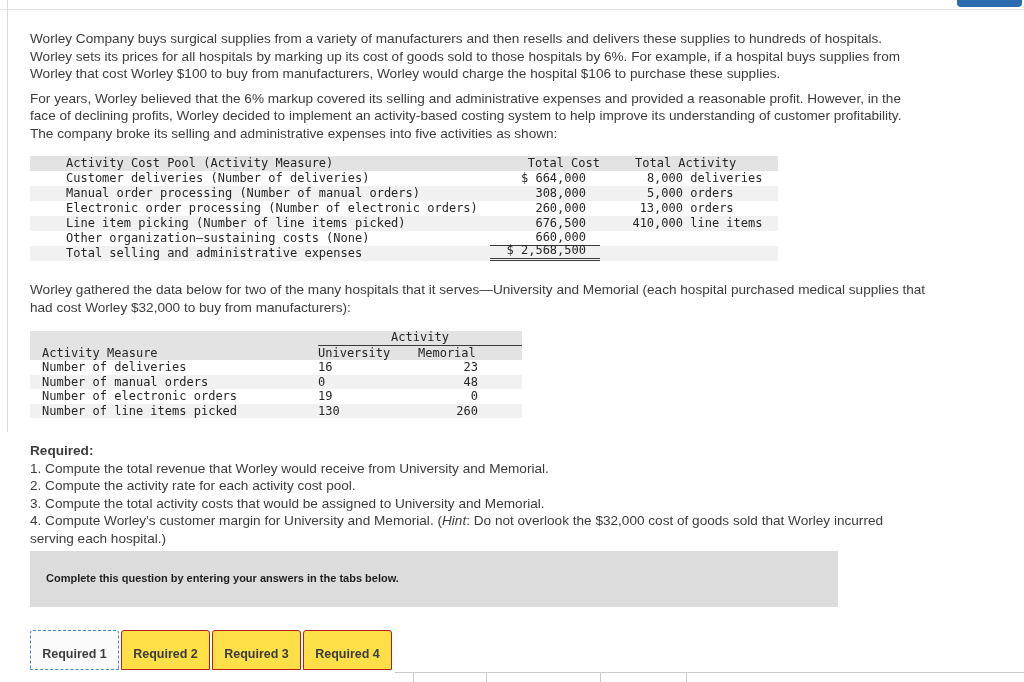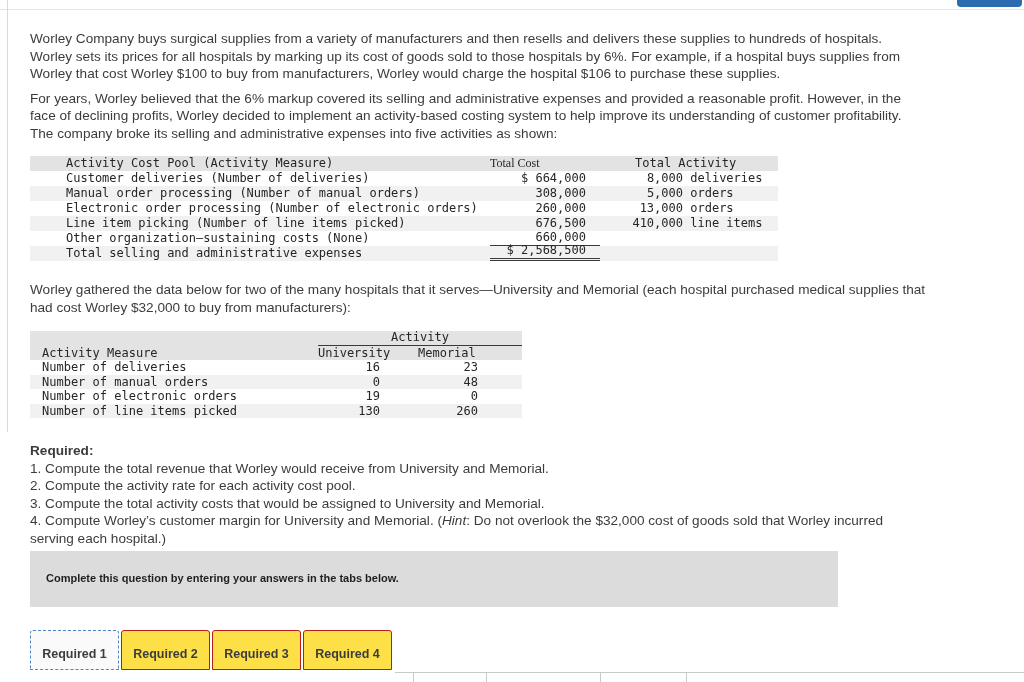--- a/index.html
+++ b/index.html
@@ -45,34 +45,34 @@
     color: #262626;
   }
   .trow { display: flex; align-items: flex-end; }
   .thead { background: #e3e3e3; }
   .stripe { background: #f1f1f1; }
 
   .ct { width: 748px; margin-top: 14px; }
   .ct .trow { height: 15px; line-height: 15px; }
   .c1 { flex: 1; padding-left: 12px; box-sizing: border-box; white-space: nowrap; margin-left: 24px; }
   .c2 { width: 110px; text-align: right; padding-right: 14px; box-sizing: border-box; white-space: nowrap; }
-  .c2.hc { text-align: left; padding-right: 0; font-family: Liberation Serif, serif; }
+  .c2.hc { text-align: right; padding-right: 0; }
   .c3 { width: 178px; padding-left: 28px; box-sizing: border-box; white-space: nowrap; }
   .c3.hc3 { padding-left: 35px; }
   .c3 .num { display: inline-block; width: 55px; text-align: right; }
   .u1 { border-bottom: 1px solid #3a3a3a; }
   .u2 { border-bottom: 3px double #3a3a3a; }
 
   .ht { width: 492px; margin-top: 15px; }
   .ht .trow { height: 14.5px; line-height: 14.5px; }
   .h1 { width: 288px; padding-left: 12px; box-sizing: border-box; white-space: nowrap; }
   .h2 { width: 100px; box-sizing: border-box; white-space: nowrap; }
   .h3 { width: 104px; box-sizing: border-box; white-space: nowrap; }
   .hc { text-align: left; }
-  .h2.val { text-align: right; padding-right: 38px; }
+  .h2.val { text-align: left; padding-right: 38px; }
   .h3.val { text-align: right; padding-right: 44px; }
   .gh-span { flex: 1; text-align: center; border-bottom: 1px solid #3a3a3a; }
 
   
   .required { margin-top: 24px; }
   .req-title { font-weight: bold; }
 
   
   .instruction-box {
     margin-top: 4px;

